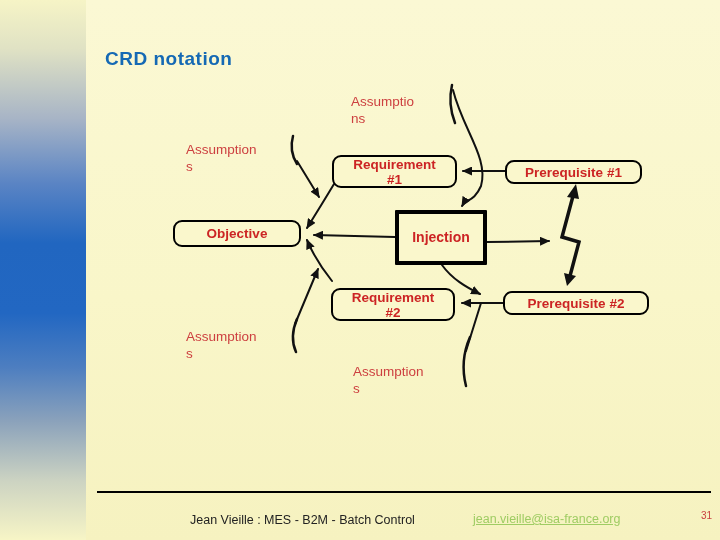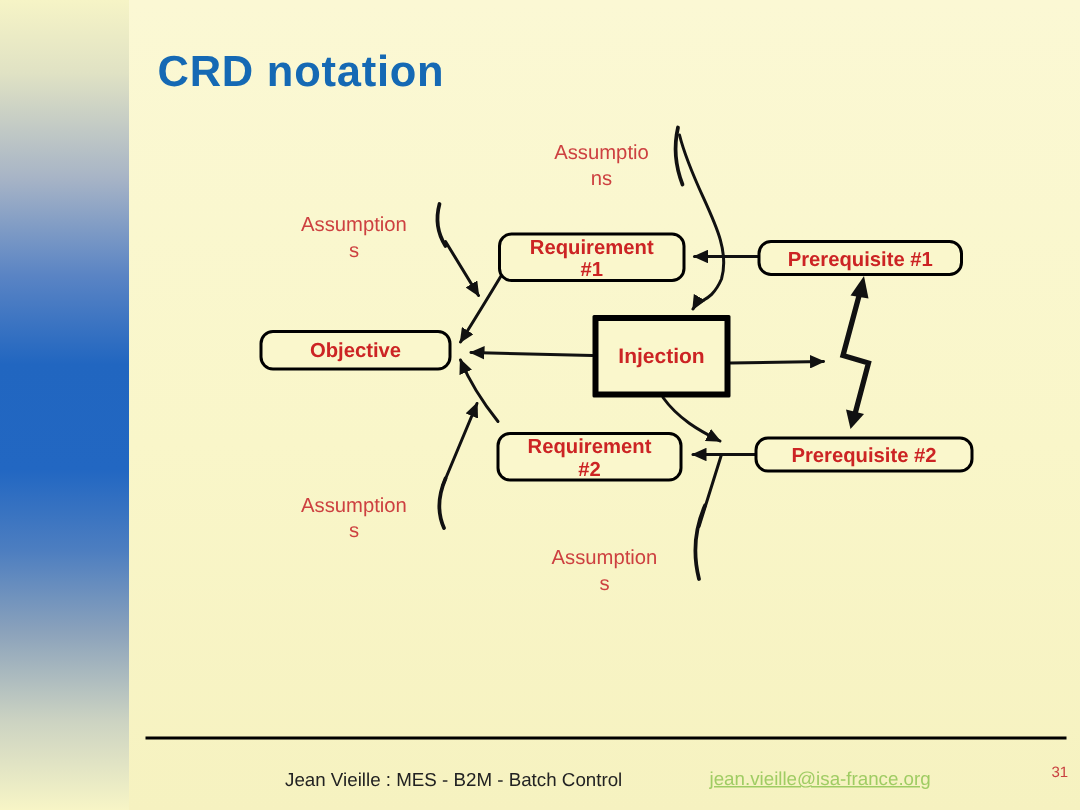--- a/index.html
+++ b/index.html
@@ -9,39 +9,39 @@
     font-family:"Liberation Sans",sans-serif;
   }
   .gradient-bar{
     position:absolute;left:0;top:0;width:86px;height:540px;
     background:linear-gradient(180deg,
       #f6f4c6 0%,#e0e2c4 9%,#a7b4c6 22%,#5a84c4 34%,
       #2166c0 45%,#2267c2 58%,#4d7ec0 68%,#8ba2bb 78%,
       #ccd3c2 89%,#f7f5c6 100%);
   }
   .slide-title{
-    position:absolute;left:105px;top:32px;
-    font-size:29px;font-weight:bold;color:#1569b4;letter-spacing:.5px;text-align:center;
+    position:absolute;left:105px;top:48px;
+    font-size:19px;font-weight:bold;color:#1569b4;letter-spacing:.5px;text-align:center;
   }
   .node{
     position:absolute;box-sizing:border-box;
     border:2px solid #000;border-radius:9px;background:#faf7cc;
     color:#cc2424;font-weight:bold;font-size:13.5px;line-height:15px;
     text-align:center;display:flex;align-items:center;justify-content:center;
     white-space:pre-line;z-index:2;
   }
   #node-requirement1{left:332px;top:155px;width:125px;height:33px;}
   #node-prerequisite1{left:505px;top:160px;width:137px;height:24px;}
   #node-objective{left:173px;top:220px;width:128px;height:27px;}
   #node-injection{left:395px;top:210px;width:92px;height:55px;
     border-width:4px;border-radius:1px;font-size:14px;}
   #node-requirement2{left:331px;top:288px;width:124px;height:33px;}
   #node-prerequisite2{left:503px;top:291px;width:146px;height:24px;}
   .assumption-label{
-    position:absolute;width:100px;text-align:center;
+    position:absolute;width:100px;text-align:left;
     color:#cd4040;font-size:13.5px;line-height:17px;white-space:pre-line;z-index:2;
   }
   #label-assumptions-top{left:351px;top:93px;}
   #label-assumptions-left-upper{left:186px;top:141px;}
   #label-assumptions-left-lower{left:186px;top:328px;}
   #label-assumptions-bottom{left:353px;top:363px;}
   .arrows-layer{position:absolute;left:0;top:0;z-index:1;}
   .footer-divider{position:absolute;left:97px;top:491px;width:614px;height:2px;background:#000;}
   .footer-credit{
     position:absolute;left:190px;top:513px;width:292px;text-align:left;

